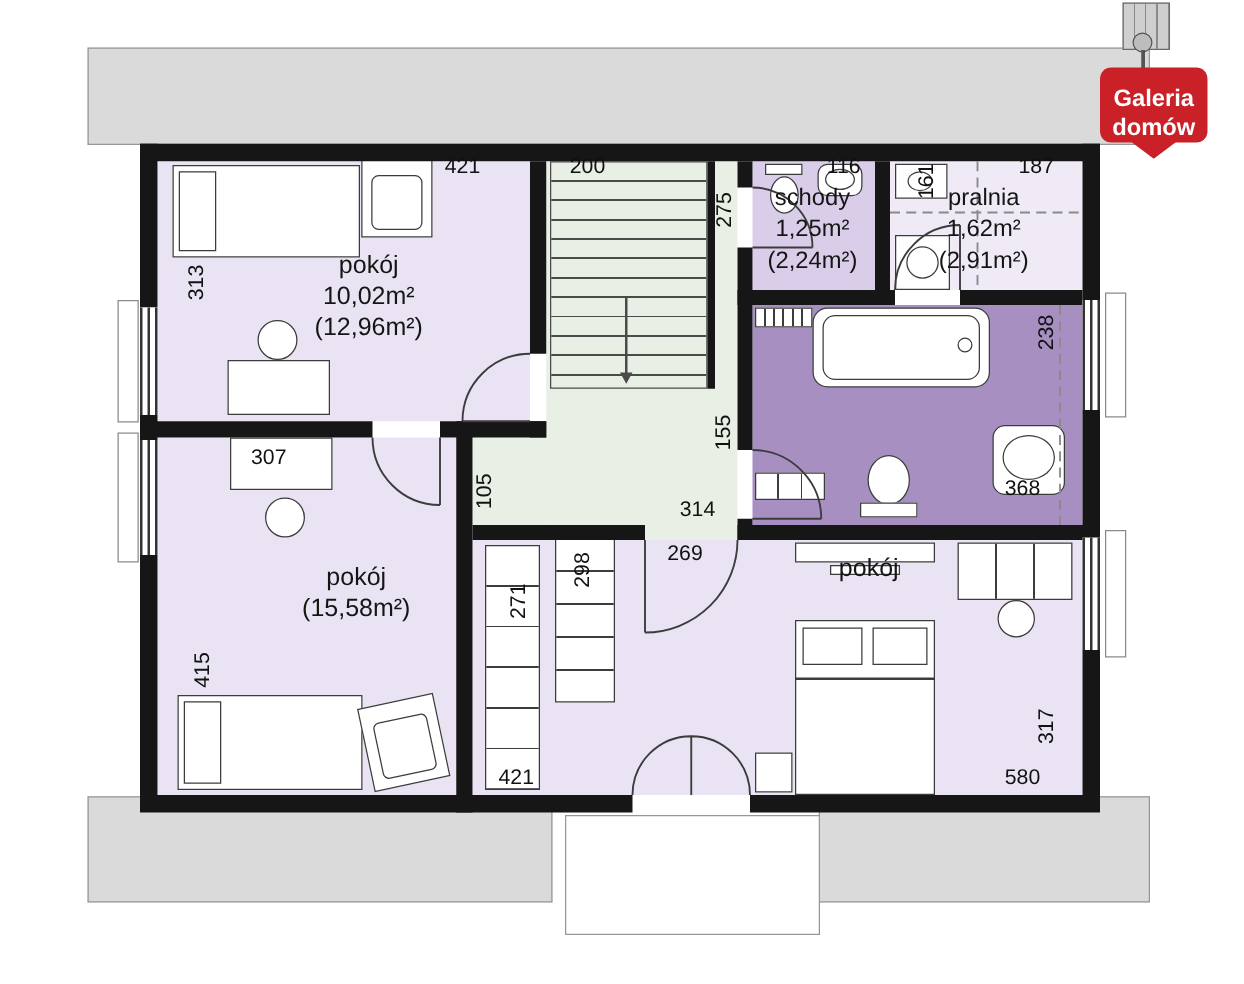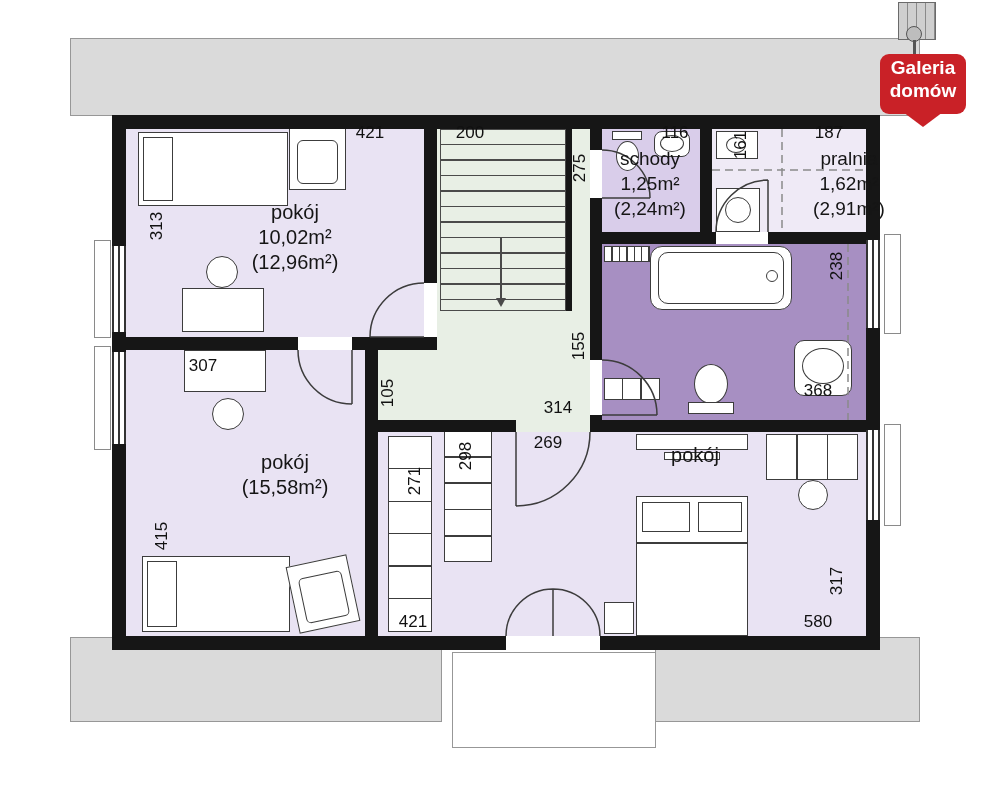--- a/index.html
+++ b/index.html
@@ -13,21 +13,21 @@
   .furn{position:absolute;background:#fff;border:1.5px solid #3c3c3c}
   .circle{border-radius:50%}
   .window{position:absolute;background:#fff linear-gradient(#333,#333) center/2px 100% no-repeat;border-left:2px solid #333;border-right:2px solid #333}
   .sill{position:absolute;background:#fff;border:1px solid #8a8a8a}
   .stairs{position:absolute;background:#e8efe5;background-image:repeating-linear-gradient(to bottom,transparent 0 14px,#4a4a4a 14px 15.5px);border:1.5px solid #4a4a4a}
   .dim{position:absolute;width:54px;height:20px;line-height:20px;text-align:center;font-size:17px;color:#111;white-space:nowrap}
   .dim.v{transform:rotate(-90deg)}
   .rlabel{position:absolute;text-align:center;font-size:20px;line-height:25px;color:#151515}
   .logo{position:absolute;left:880px;top:54px;width:86px;height:60px;background:#c92127;border-radius:9px;color:#fff;text-align:center;font-weight:bold}
   .logo div{font-size:19px;line-height:23px}
-  .logo div:first-child{margin-top:2px}
+  .logo div:first-child{margin-top:14px}
   .logo-tail{position:absolute;left:903px;top:112px;width:0;height:0;border-left:20px solid transparent;border-right:20px solid transparent;border-top:15px solid #c92127}
   svg{position:absolute;left:0;top:0}
 </style>
 </head>
 <body>
 
 <div class="canvas">
 
   <div class="band" style="left:70px;top:38px;width:850px;height:78px"></div>
   <div class="band" style="left:70px;top:637px;width:372px;height:85px"></div>
@@ -149,21 +149,21 @@
   <div class="rlabel" style="left:200px;top:200px;width:190px">
     <div>pokój</div>
     <div>10,02m²</div>
     <div>(12,96m²)</div>
   </div>
   <div class="rlabel" style="left:600px;top:146px;width:100px;font-size:19px">
     <div>schody</div>
     <div>1,25m²</div>
     <div>(2,24m²)</div>
   </div>
-  <div class="rlabel" style="left:794px;top:146px;width:110px;font-size:19px">
+  <div class="rlabel" style="left:732px;top:146px;width:110px;font-size:19px">
     <div>pralnia</div>
     <div>1,62m²</div>
     <div>(2,91m²)</div>
   </div>
   <div class="rlabel" style="left:640px;top:306px;width:170px">
   </div>
   <div class="rlabel" style="left:190px;top:450px;width:190px">
     <div>pokój</div>
     <div>(15,58m²)</div>
   </div>
@@ -171,21 +171,21 @@
     <div>pokój</div>
   </div>
 
   <div class="dim" style="left:343px;top:123px">421</div>
   <div class="dim" style="left:443px;top:123px">200</div>
   <div class="dim" style="left:648px;top:123px">116</div>
   <div class="dim" style="left:802px;top:123px">187</div>
   <div class="dim v" style="left:553px;top:158px">275</div>
   <div class="dim v" style="left:714px;top:135px">161</div>
   <div class="dim v" style="left:130px;top:216px">313</div>
-  <div class="dim" style="left:176px;top:356px">307</div>
+  <div class="dim" style="left:188px;top:356px">307</div>
   <div class="dim v" style="left:361px;top:383px">105</div>
   <div class="dim v" style="left:552px;top:336px">155</div>
   <div class="dim" style="left:531px;top:398px">314</div>
   <div class="dim" style="left:521px;top:433px">269</div>
   <div class="dim v" style="left:439px;top:446px">298</div>
   <div class="dim v" style="left:388px;top:471px">271</div>
   <div class="dim v" style="left:810px;top:256px">238</div>
   <div class="dim" style="left:791px;top:381px">368</div>
   <div class="dim v" style="left:135px;top:526px">415</div>
   <div class="dim" style="left:386px;top:612px">421</div>

